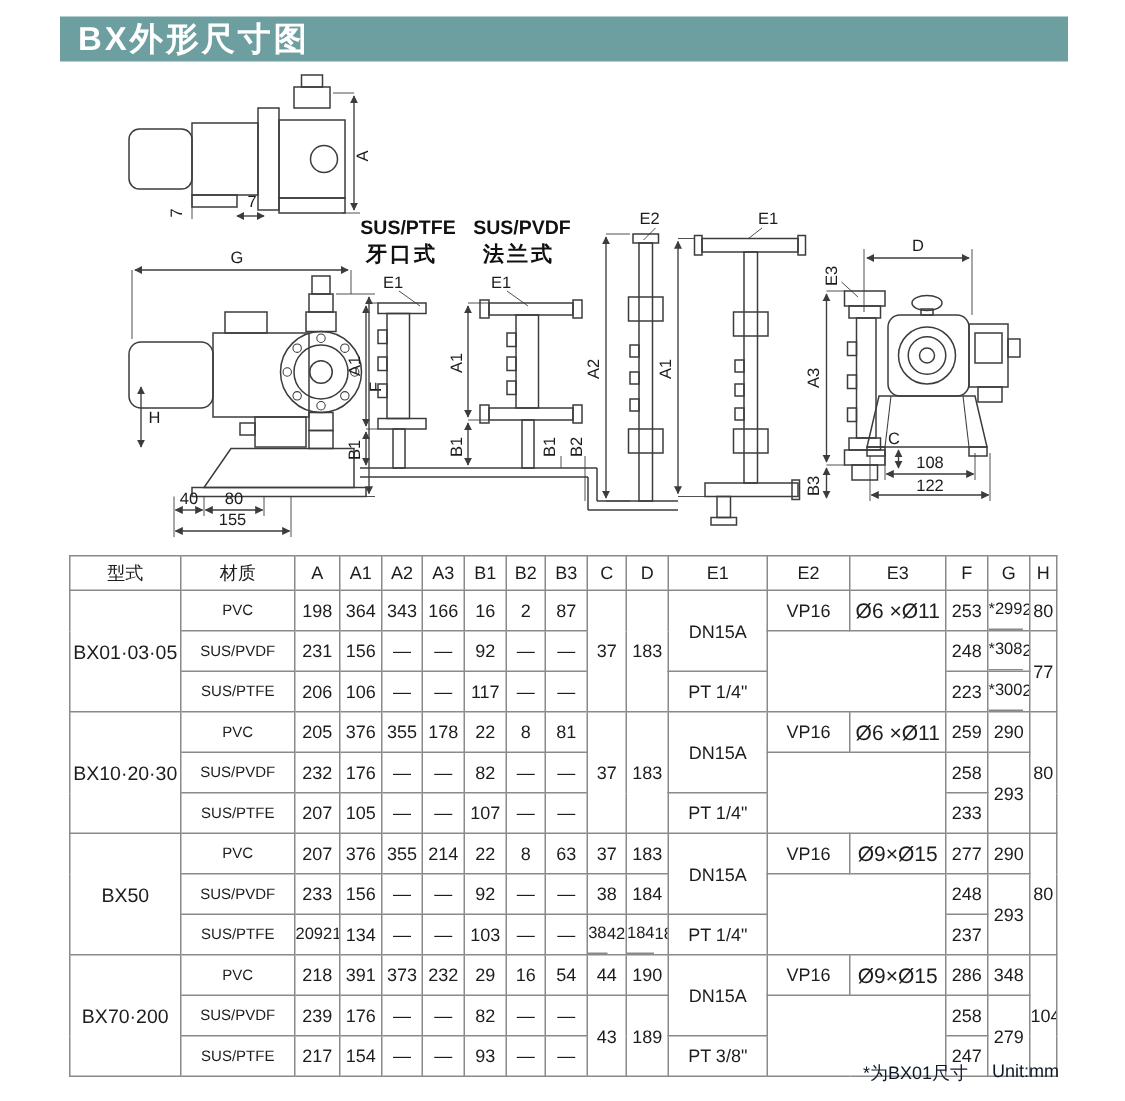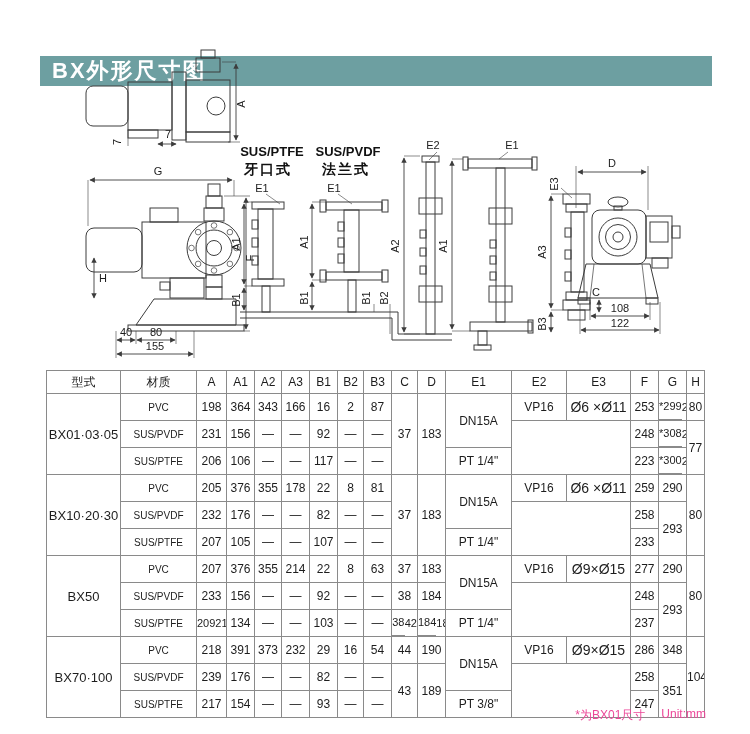--- a/index.html
+++ b/index.html
@@ -1,19 +1,19 @@
 <!DOCTYPE html>
 <html><head>
 <meta charset="utf-8">
 <style>
   html,body{margin:0;padding:0;}
   body{width:750px;height:734px;background:#ffffff;font-family:"Liberation Sans",sans-serif;position:relative;overflow:hidden;}
   .titlebar{position:absolute;left:40px;top:11px;width:672px;height:30px;background:#6d9fa1;
     color:#fff;display:flex;align-items:center;padding-left:12px;box-sizing:border-box;
-    font-size:22px;font-weight:bold;letter-spacing:2px;margin-top:45px;}
+    font-size:22px;font-weight:bold;letter-spacing:2px;}
   .drawing{position:absolute;left:0;top:46px;width:750px;height:322px;}
   svg{display:block;}
   .ln{fill:none;stroke:#3c3c3c;stroke-width:1;}
   .lt{fill:none;stroke:#3c3c3c;stroke-width:0.7;}
   .dim{stroke:#3c3c3c;stroke-width:0.9;marker-start:url(#arw);marker-end:url(#arw);}
   .ext{stroke:#3c3c3c;stroke-width:0.6;}
   .tl{font-size:11px;fill:#1c1c1c;text-anchor:middle;}
   .tb{font-size:13px;font-weight:bold;fill:#111;text-anchor:middle;}
   .tc{font-size:14px;font-weight:bold;fill:#111;text-anchor:middle;letter-spacing:2px;}
   table.dims{position:absolute;left:46px;top:370px;border-collapse:collapse;table-layout:fixed;
@@ -21,21 +21,21 @@
   table.dims th,table.dims td{border:1px solid #8a8a8a;text-align:center;vertical-align:middle;
     padding:0;height:26px;font-weight:normal;overflow:hidden;white-space:nowrap;}
   table.dims tr.hd th{height:22px;}
   td.model{font-size:13px;}
   td.mat{font-size:10px;}
   td.e3v{font-size:14px;}
   td.p0{padding:0;}
   .stk{display:flex;flex-direction:row;height:26px;}
   .stk span{flex:1;display:flex;align-items:center;justify-content:center;font-size:11px;line-height:1;}
   .stk.div span:first-child{border-bottom:1px solid #8a8a8a;}
-  .footnote{position:absolute;right:44px;top:707px;font-size:12px;color:#ec4899;display:flex;gap:16px;}
+  .footnote{position:absolute;right:44px;top:707px;font-size:12px;color:#0f172a;display:flex;gap:16px;}
 </style>
 </head>
 <body>
 
 <div class="titlebar">
   <span>BX外形尺寸图</span>
 </div>
 
 <div class="drawing">
 <svg width="750" height="322" viewBox="0 0 750 322">
@@ -463,21 +463,21 @@
           <div class="stk div">
       <span>184</span>
       <span>188</span>
           </div>
         </td>
     <td>PT 1/4"</td>
     <td>237</td>
   </tr>
 
   <tr>
-    <td class="model" rowspan="3">BX70·100</td>
+    <td class="model" rowspan="3">BX70·200</td>
     <td class="mat">PVC</td>
     <td>218</td>
     <td>391</td>
     <td>373</td>
     <td>232</td>
     <td>29</td>
     <td>16</td>
     <td>54</td>
     <td>44</td>
     <td>190</td>
@@ -494,21 +494,21 @@
     <td>176</td>
     <td>—</td>
     <td>—</td>
     <td>82</td>
     <td>—</td>
     <td>—</td>
     <td rowspan="2">43</td>
     <td rowspan="2">189</td>
     <td rowspan="2" colspan="2"></td>
     <td>258</td>
-    <td rowspan="2">351</td>
+    <td rowspan="2">279</td>
   </tr>
   <tr>
     <td class="mat">SUS/PTFE</td>
     <td>217</td>
     <td>154</td>
     <td>—</td>
     <td>—</td>
     <td>93</td>
     <td>—</td>
     <td>—</td>

